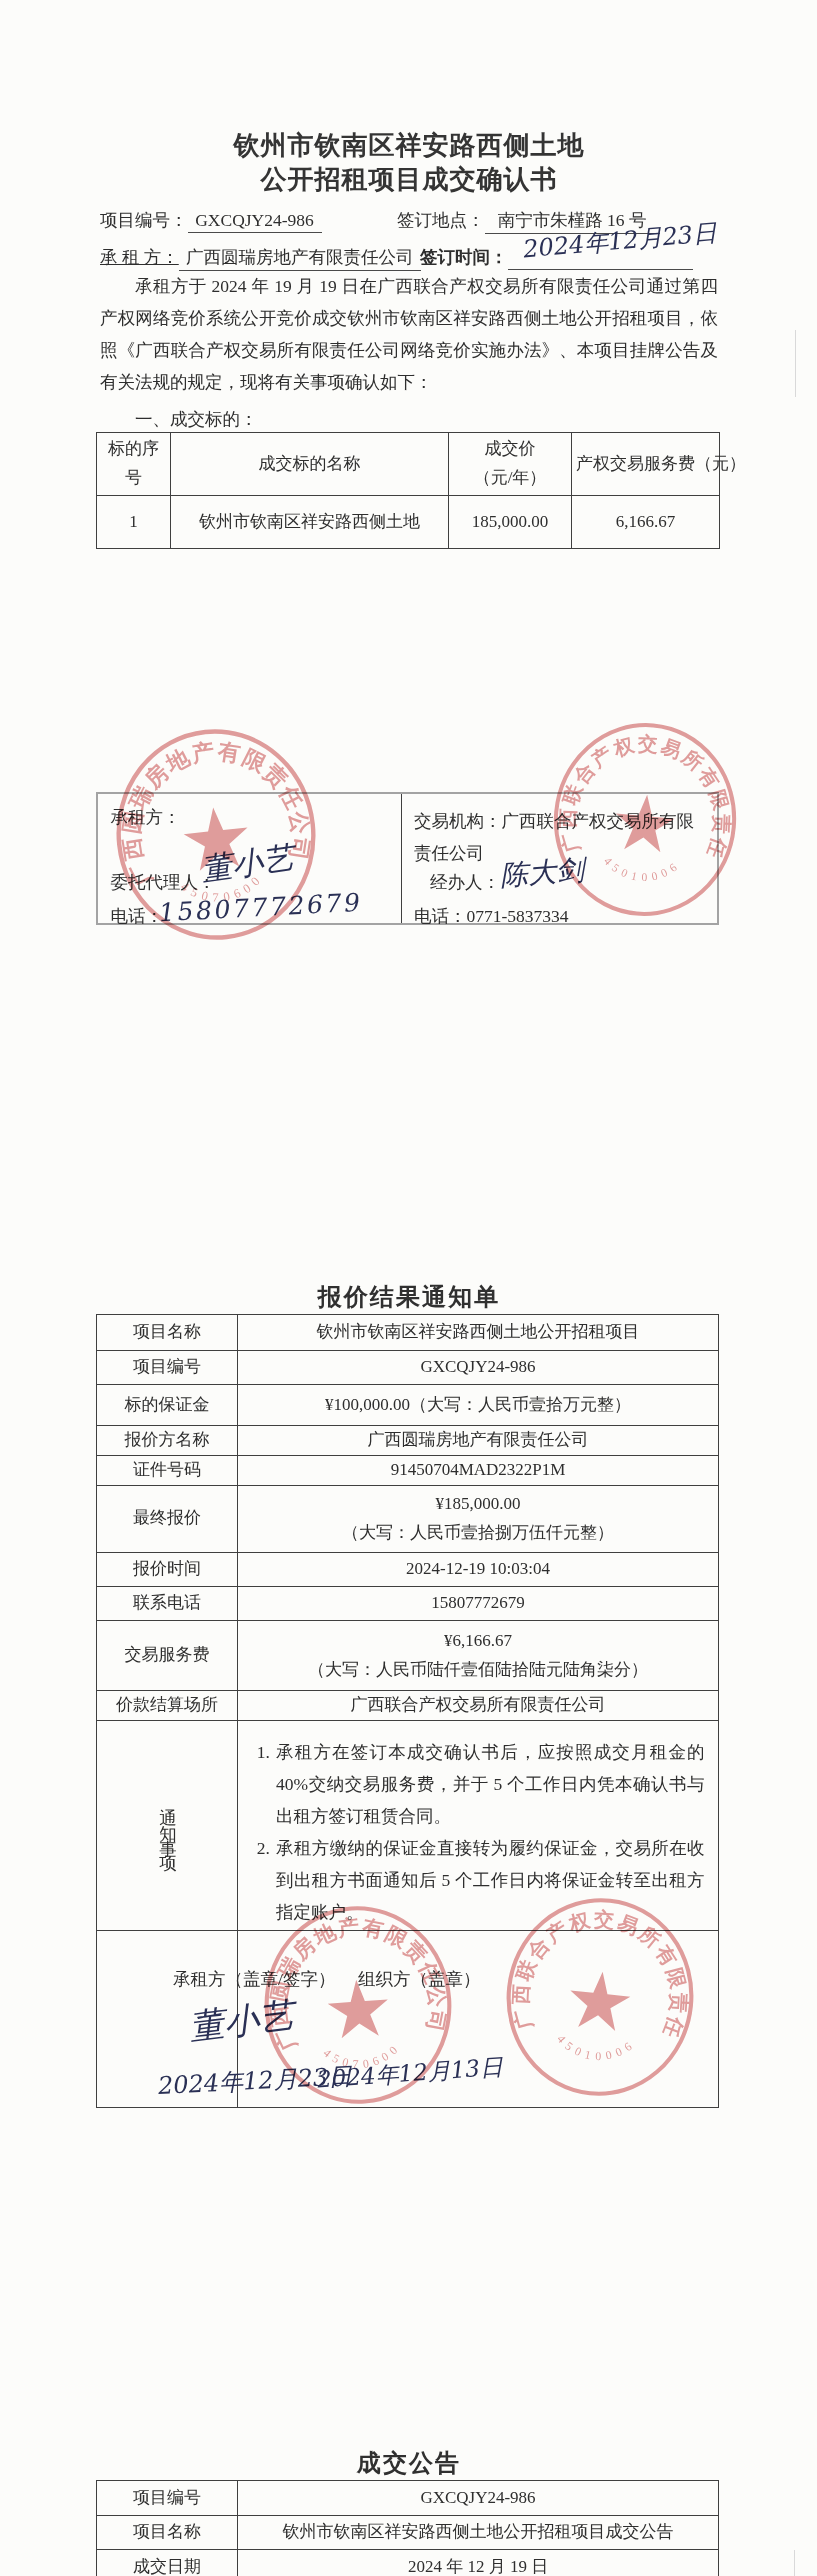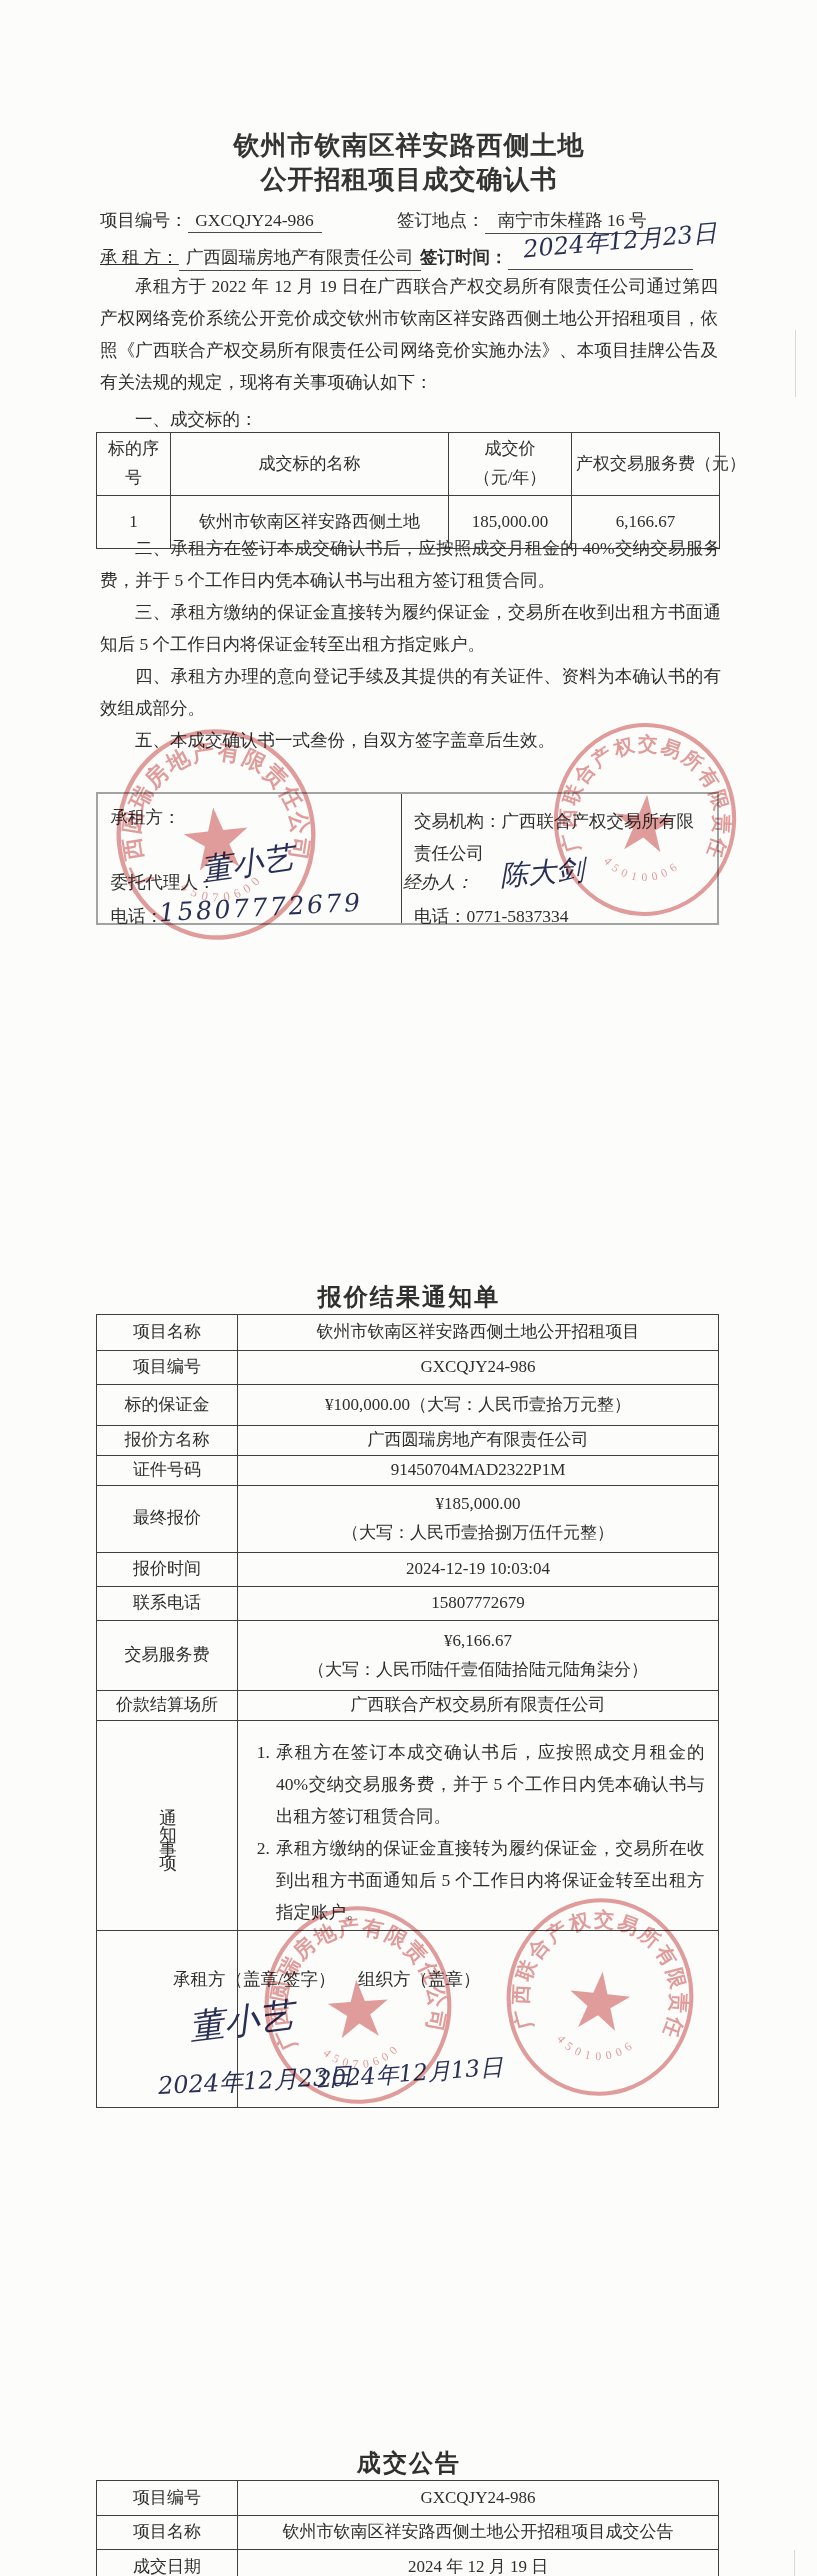--- a/index.html
+++ b/index.html
@@ -69,21 +69,21 @@
     <span>签订地点：</span><span class="u" style="min-width:175px;">南宁市朱槿路 16 号</span>
   </div>
   <div class="abs fieldrow" style="left:100px;top:245px;text-decoration:underline;">
     <span>承 租 方：</span><span class="u">广西圆瑞房地产有限责任公司</span>
   </div>
   <div class="abs fieldrow" style="left:420px;top:245px;font-weight:bold;">
     <span>签订时间：</span><span class="u" style="min-width:185px;">&nbsp;</span>
   </div>
   <div class="hand" style="left:523px;top:225px;font-size:24px;transform:rotate(-5deg);">2024年12月23日</div>
 
-  <p class="abs para" style="left:100px;top:270px;width:618px;">承租方于 2022 年 12 月 19 日在广西联合产权交易所有限责任公司通过第四产权网络竞价系统公开竞价成交钦州市钦南区祥安路西侧土地公开招租项目，依照《广西联合产权交易所有限责任公司网络竞价实施办法》、本项目挂牌公告及有关法规的规定，现将有关事项确认如下：</p>
+  <p class="abs para" style="left:100px;top:270px;width:618px;">承租方于 2024 年 19 月 19 日在广西联合产权交易所有限责任公司通过第四产权网络竞价系统公开竞价成交钦州市钦南区祥安路西侧土地公开招租项目，依照《广西联合产权交易所有限责任公司网络竞价实施办法》、本项目挂牌公告及有关法规的规定，现将有关事项确认如下：</p>
 
   <p class="abs heading" style="left:100px;top:403px;width:618px;text-indent:35px;">一、成交标的：</p>
 
   <table class="abs t" style="left:96px;top:432px;width:623px;">
     <colgroup>
         <col style="width:74px">
         <col style="width:278px">
         <col style="width:123px">
         <col style="width:148px">
       </colgroup>
@@ -97,36 +97,30 @@
     </tr>
     <tr style="height:53px;">
       <td>1</td>
       <td>钦州市钦南区祥安路西侧土地</td>
       <td>185,000.00</td>
       <td>6,166.67</td>
     </tr>
   </tbody>
     </table>
 
-  <div class="abs" style="left:100px;top:532px;width:621px;">
-    <p class="clause">二、承租方在签订本成交确认书后，应按照成交月租金的 40%交纳交易服务费，并于 5 个工作日内凭本确认书与出租方签订租赁合同。</p>
-    <p class="clause">三、承租方缴纳的保证金直接转为履约保证金，交易所在收到出租方书面通知后 5 个工作日内将保证金转至出租方指定账户。</p>
-    <p class="clause">四、承租方办理的意向登记手续及其提供的有关证件、资料为本确认书的有效组成部分。</p>
-    <p class="clause">五、本成交确认书一式叁份，自双方签字盖章后生效。</p>
-  </div>
 
   <div class="abs signbox" style="left:96px;top:792px;width:623px;height:133px;">
     <div class="vdiv" style="left:303px;"></div>
     <div class="sb" style="left:12.4px;top:11.3px;">承租方：</div>
     <div class="sb" style="left:12.4px;top:76px;">委托代理人：</div>
     <div class="sb" style="left:12.4px;top:110px;">电话：</div>
     <div class="hand" style="left:103px;top:49px;font-size:31px;transform:rotate(-8deg);">董小艺</div>
     <div class="hand" style="left:61px;top:99px;font-size:25px;letter-spacing:2.6px;transform:rotate(-3deg);">15807772679</div>
     <div class="sbwrap" style="left:316px;top:11.3px;width:292px;line-height:32px;">交易机构：广西联合产权交易所有限责任公司</div>
-    <div class="sb" style="left:305px;top:76px;font-style:italic;">经办人：</div>
+    <div class="sb" style="left:332px;top:76px;">经办人：</div>
     <div class="hand" style="left:402px;top:60px;font-size:28px;transform:rotate(-4deg);">陈大剑</div>
     <div class="sb" style="left:316px;top:110px;">电话：0771-5837334</div>
   </div>
 
   <svg class="stamp" style="left:109px;top:720px;transform:rotate(-6deg);" width="214" height="229" viewBox="-220 -230 440 460">
     <defs>
       <path id="arc1" d="M -138 80 A 158 158 0 1 1 138 80"></path>
       <path id="num1" d="M -85 102 A 118 118 0 0 0 85 102"></path>
     </defs>
     <ellipse cx="0" cy="0" rx="200" ry="212" fill="none" stroke="currentColor" stroke-width="9"></ellipse>

